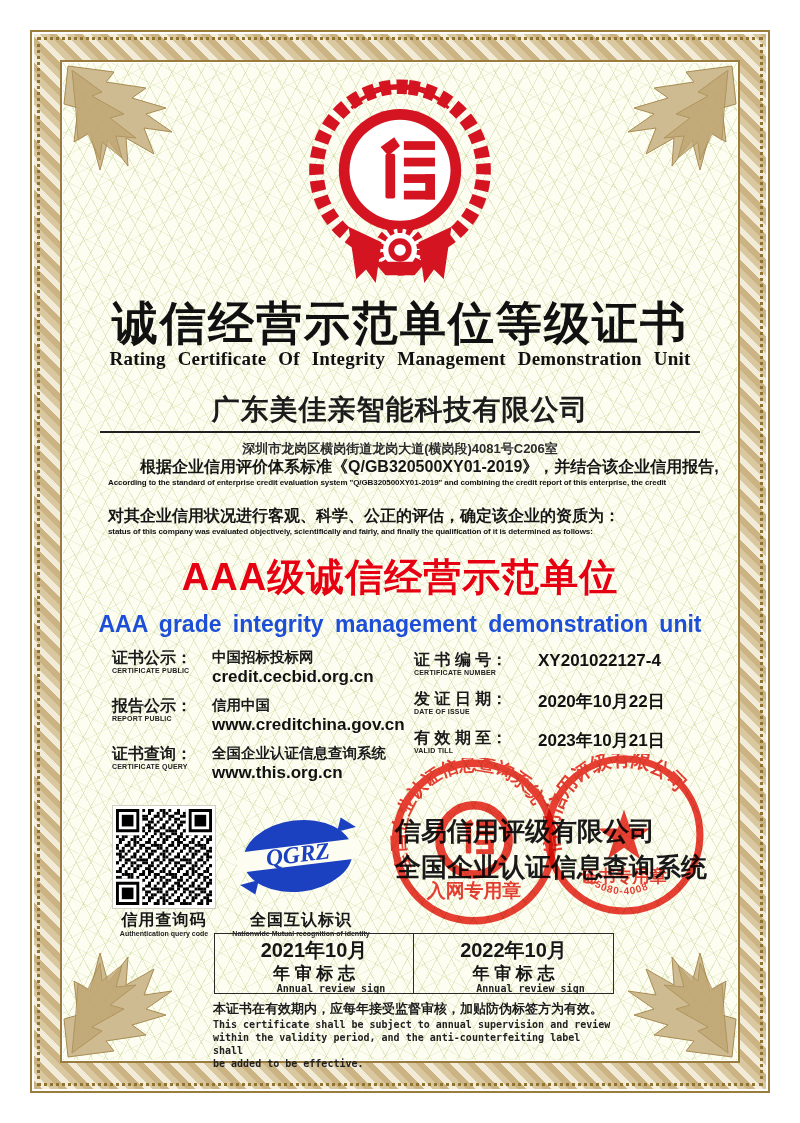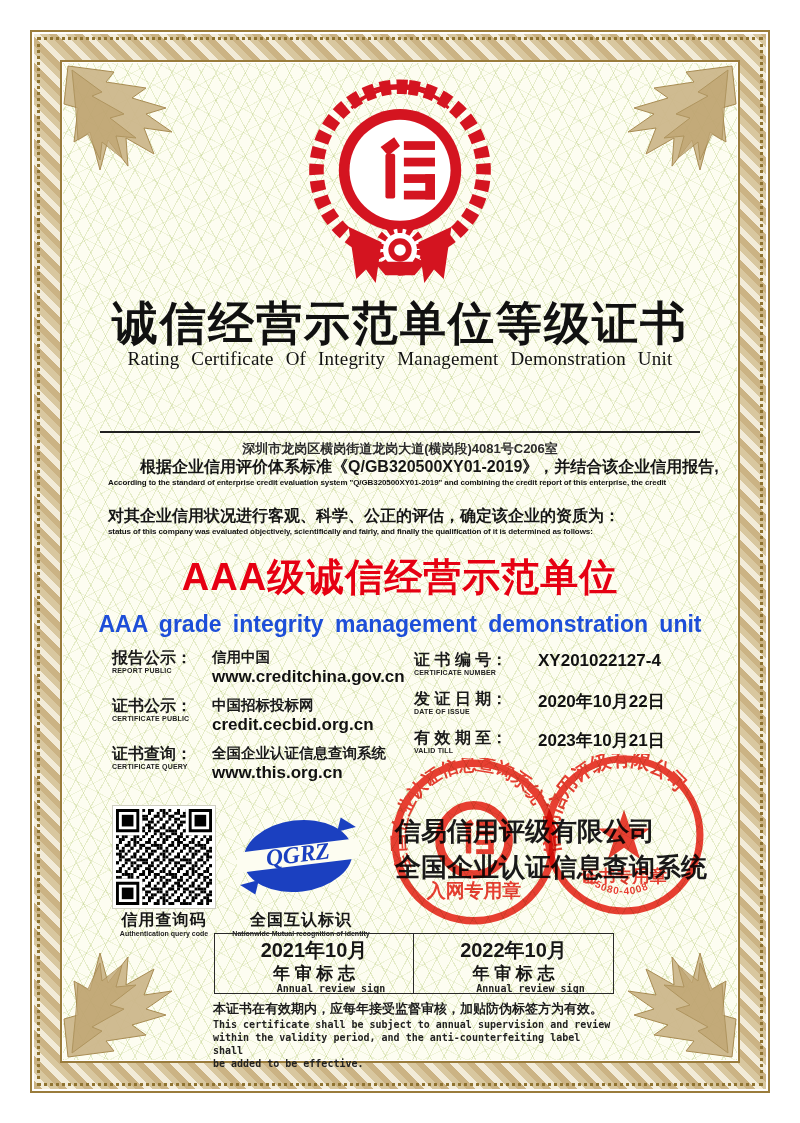--- a/index.html
+++ b/index.html
@@ -25,21 +25,21 @@
   .corner{position:absolute;width:132px;height:132px;z-index:3;}
   .c-tl{left:62px;top:62px;}
   .c-tr{right:62px;top:62px;transform:scaleX(-1);}
   .c-bl{left:62px;bottom:62px;transform:scaleY(-1);}
   .c-br{right:62px;bottom:62px;transform:scale(-1,-1);}
 
   
   .abs{position:absolute;}
   .ctr{left:0;width:800px;text-align:center;}
   .title-cn{top:293px;font-size:46px;font-weight:900;letter-spacing:2px;color:#111;}
-  .title-en{top:348px;font-family:"Liberation Serif",serif;font-size:19px;font-weight:normal;
+  .title-en{top:348px;font-family:"Liberation Serif",serif;font-size:19px;font-weight:bold;
             color:#111;word-spacing:7px;letter-spacing:.2px;}
   .company{top:391px;font-size:28px;font-weight:600;color:#1c1c1c;letter-spacing:1px;}
   .rule{top:431px;left:100px;width:600px;height:2px;background:#1f1f1f;}
   .address{top:440px;font-size:13px;font-weight:600;color:#2b2b2b;}
 
   .para{left:108px;width:590px;color:#161616;}
   .para .cnl{font-size:16px;font-weight:700;white-space:nowrap;}
   .para .enl{font-size:8px;font-weight:700;letter-spacing:-.1px;white-space:nowrap;color:#111;}
   .p1{top:457px;} .p1 .cnl{text-indent:2em;}
   .p2{top:506px;}
@@ -151,54 +151,55 @@
     <circle cx="105" cy="184" r="22" fill="#fff" stroke="#d41420" stroke-width="9" stroke-dasharray="6 4"></circle>
     <circle cx="105" cy="184" r="9" fill="#fff" stroke="#d41420" stroke-width="6"></circle>
 
     <path d="M52,160 L86,176 L80,218 L70,204 L60,214 L56,186 Z" fill="#d41420"></path>
     <path d="M158,160 L124,176 L130,218 L140,204 L150,214 L154,186 Z" fill="#d41420"></path>
     <path d="M78,196 L132,196 L120,210 L90,210 Z" fill="#d41420"></path>
   </svg>
 
   <div class="abs ctr title-cn">诚信经营示范单位等级证书</div>
   <div class="abs ctr title-en">Rating Certificate Of Integrity Management Demonstration Unit</div>
+  <div class="abs ctr company">广东美佳亲智能科技有限公司</div>
   <div class="abs rule"></div>
   <div class="abs ctr address">深圳市龙岗区横岗街道龙岗大道(横岗段)4081号C206室</div>
 
   <div class="abs para p1">
     <div class="cnl">根据企业信用评价体系标准《Q/GB320500XY01-2019》，并结合该企业信用报告,</div>
     <div class="enl">According to the standard of enterprise credit evaluation system "Q/GB320500XY01-2019" and combining the credit report of this enterprise, the credit</div>
   </div>
   <div class="abs para p2">
     <div class="cnl">对其企业信用状况进行客观、科学、公正的评估，确定该企业的资质为：</div>
     <div class="enl">status of this company was evaluated objectively, scientifically and fairly, and finally the qualification of it is determined as follows:</div>
   </div>
 
   <div class="abs ctr aaa-cn" style="color:#e60012;">AAA级诚信经营示范单位</div>
   <div class="abs ctr aaa-en" style="color:#1d4ed8;">AAA grade integrity management demonstration unit</div>
 
   <div class="abs fields-left">
     <div class="frow">
       <div class="flabel">
+          <div class="lc">证书公示：</div>
+        <div class="le">CERTIFICATE PUBLIC</div>
+        </div>
+      <div class="fval">
+          <div class="v1">中国招标投标网</div>
+        <div class="v2">credit.cecbid.org.cn</div>
+        </div>
+    </div>
+    <div class="frow">
+      <div class="flabel">
           <div class="lc">报告公示：</div>
         <div class="le">REPORT PUBLIC</div>
         </div>
       <div class="fval">
           <div class="v1">信用中国</div>
         <div class="v2">www.creditchina.gov.cn</div>
-        </div>
-    </div>
-    <div class="frow">
-      <div class="flabel">
-          <div class="lc">证书公示：</div>
-        <div class="le">CERTIFICATE PUBLIC</div>
-        </div>
-      <div class="fval">
-          <div class="v1">中国招标投标网</div>
-        <div class="v2">credit.cecbid.org.cn</div>
         </div>
     </div>
     <div class="frow">
       <div class="flabel">
           <div class="lc">证书查询：</div>
         <div class="le">CERTIFICATE QUERY</div>
         </div>
       <div class="fval">
           <div class="v1">全国企业认证信息查询系统</div>
         <div class="v2">www.this.org.cn</div>

